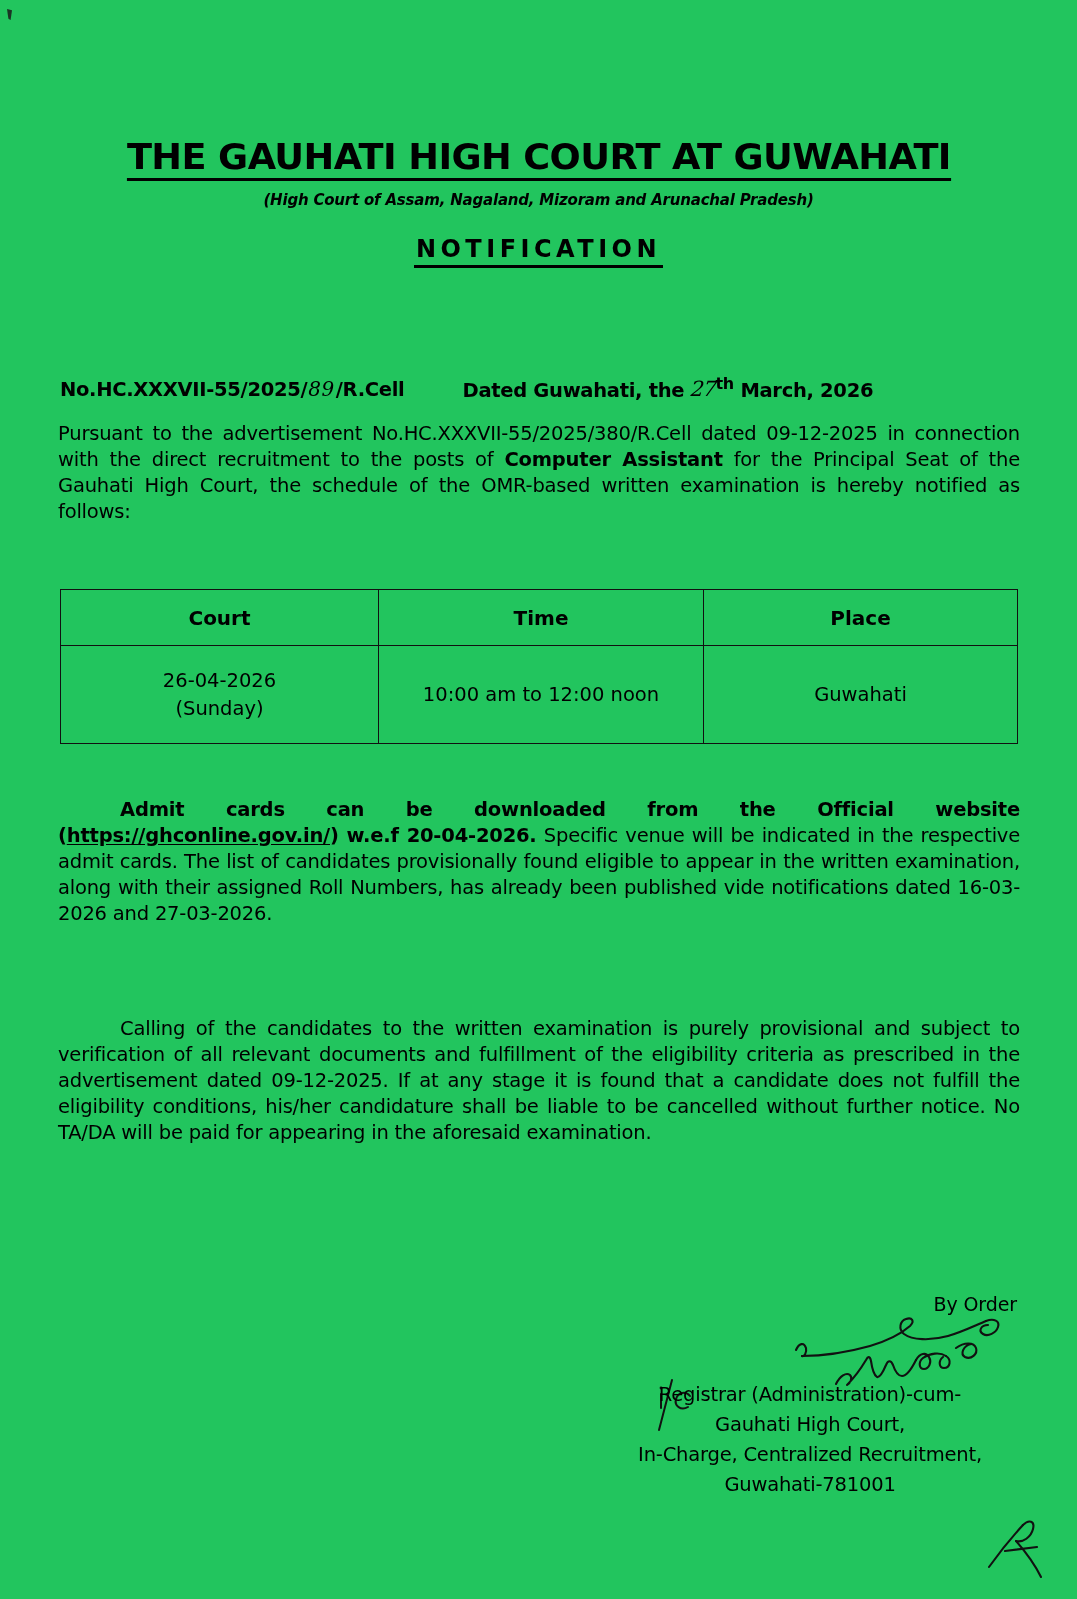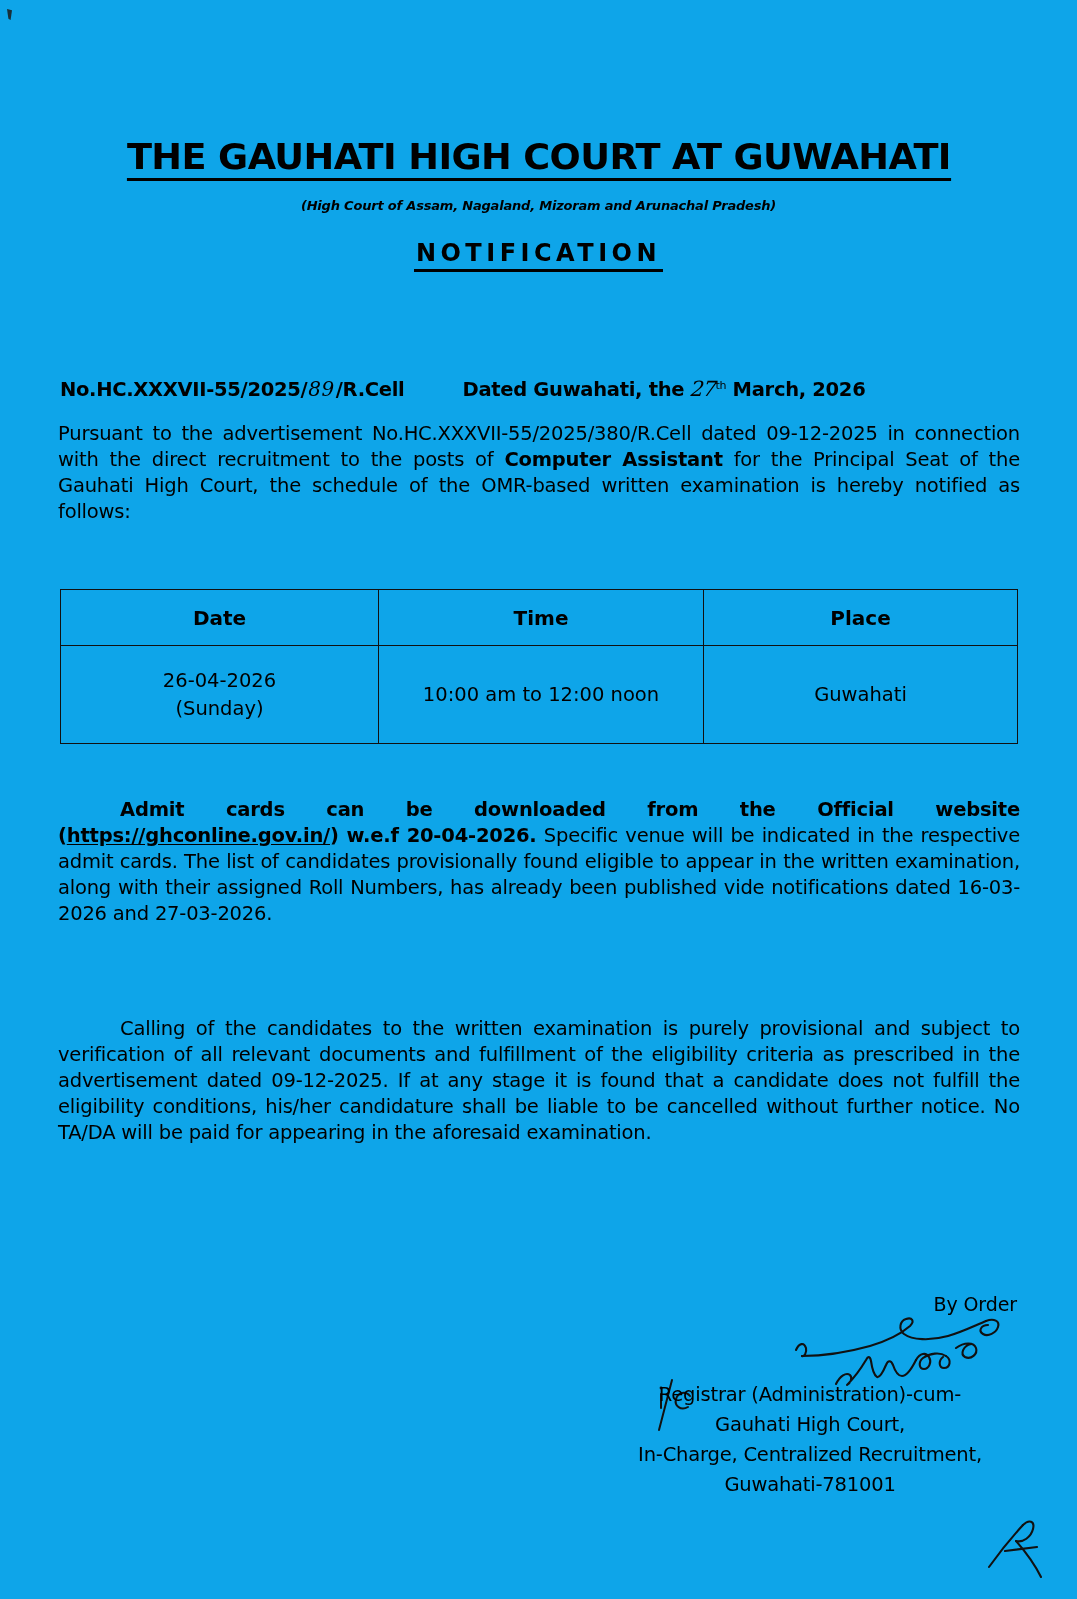--- a/index.html
+++ b/index.html
@@ -9,21 +9,21 @@
     background: #ffffff;
   }
   body {
     font-family: "DejaVu Sans", sans-serif;
     color: #000000;
   }
   .page {
     position: relative;
     width: 1077px;
     height: 1599px;
-    background: #0ea5e9;
+    background: #22c55e;
     overflow: hidden;
   }
   .scan-artifact {
     position: absolute;
     left: 7px;
     top: 9px;
     width: 5px;
     height: 11px;
     background: #1a1a1a;
     clip-path: polygon(0% 0%, 100% 12%, 72% 100%, 28% 88%);
@@ -44,25 +44,25 @@
     font-weight: bold;
     letter-spacing: -0.6px;
     line-height: 1.05;
     display: inline-block;
     border-bottom: 3px solid #000;
     padding-bottom: 2px;
     white-space: nowrap;
     transform: scaleX(1.02);
   }
   .court-sub {
-    margin-top: 17px;
+    margin-top: 10px;
     font-family: "DejaVu Sans", sans-serif;
     font-style: italic;
     font-weight: bold;
-    font-size: 13px;
+    font-size: 15px;
     letter-spacing: -0.2px;
   }
   .notification-word {
     margin-top: 26px;
     font-size: 24px;
     font-weight: bold;
     letter-spacing: 4.5px;
     display: inline-block;
     border-bottom: 3px solid #000;
     padding: 0 2px 2px 2px;
@@ -95,21 +95,21 @@
   }
   .hand-date {
     font-family: "DejaVu Serif", serif;
     font-style: italic;
     font-weight: normal;
     font-size: 21px;
     letter-spacing: -1px;
     display: inline-block;
     transform: skewX(-6deg);
   }
-  .sup { font-size: 11px; vertical-align: super; font-weight: normal; }
+  .sup { font-size: 16px; vertical-align: super; font-weight: bold; }
 
   
   .body-block {
     position: absolute;
     left: 58px;
     width: 962px;
     font-size: 19.5px;
     line-height: 26px;
     text-align: justify;
     text-justify: inter-word;
@@ -219,21 +219,21 @@
   <div class="refline">
     <span class="ref-no"><span>No.HC.XXXVII-55/2025/</span><span class="hand">89</span><span>/R.Cell</span></span>
     <span class="ref-date"><span>Dated Guwahati, the</span>&nbsp;<span class="hand-date">27</span><span class="sup">th</span>&nbsp;<span>March, 2026</span></span>
   </div>
 
   <div class="body-block" id="para-intro"><span>Pursuant to the advertisement No.HC.XXXVII-55/2025/380/R.Cell dated 09-12-2025 in connection with the direct recruitment to the posts of </span><span class="b">Computer Assistant</span><span> for the Principal Seat of the Gauhati High Court, the schedule of the OMR-based written examination is hereby notified as follows:</span></div>
 
   <table class="sched-table">
     <thead>
       <tr>
-        <th class="col-date">Date</th>
+        <th class="col-date">Court</th>
         <th class="col-time">Time</th>
         <th class="col-place">Place</th>
       </tr>
     </thead>
     <tbody>
       <tr>
         <td>
           <div>26-04-2026</div>
           <div>(Sunday)</div>
         </td>

